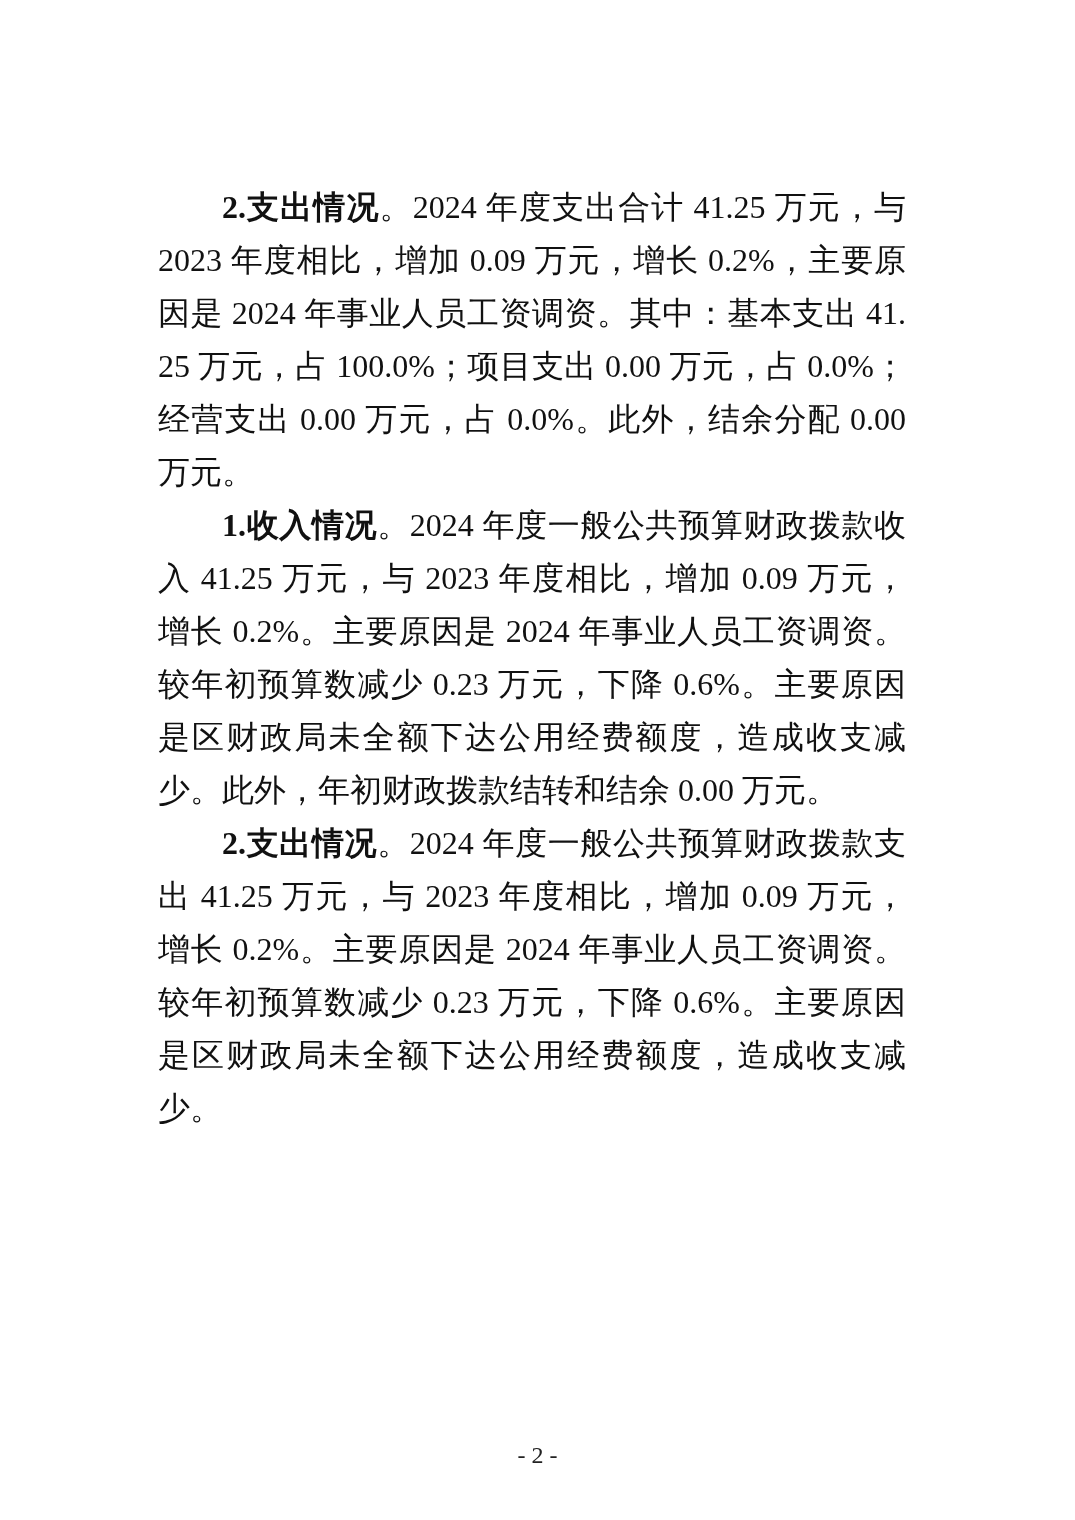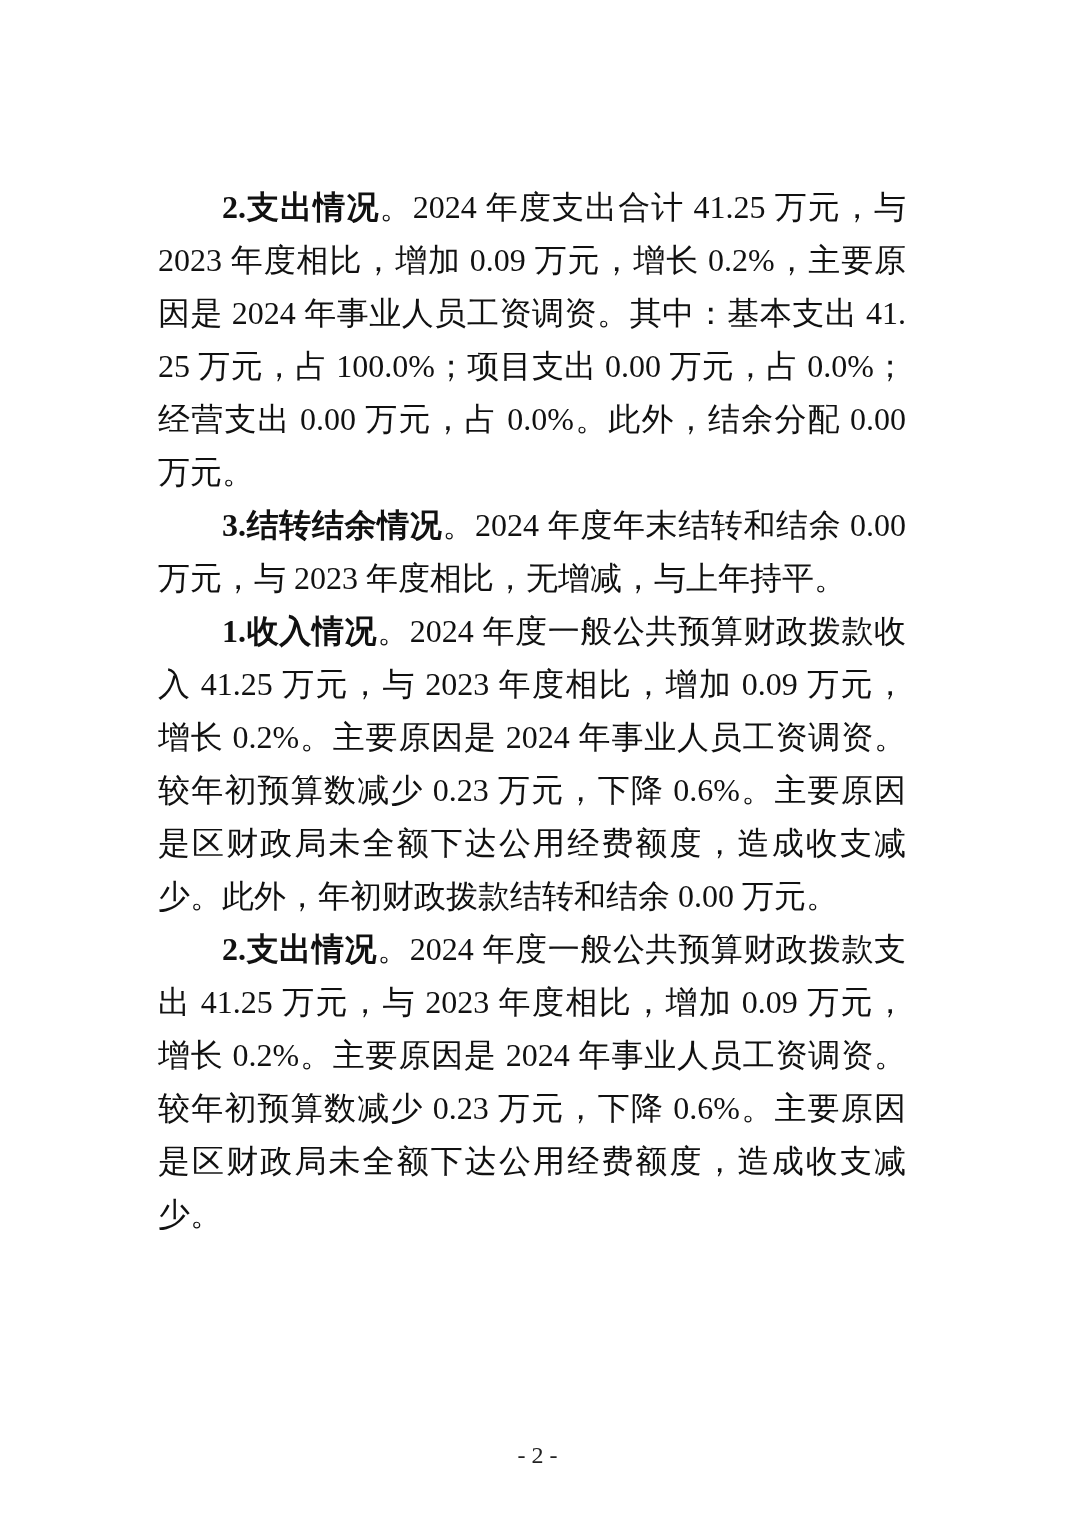--- a/index.html
+++ b/index.html
@@ -50,21 +50,20 @@
 </style>
 </head>
 <body>
 
 <div class="page">
 
   <div class="content">
 
     <p class="para"><span class="lead">2.支出情况</span><span>。2024 年度支出合计 41.25 万元，与 2023 年度相比，增加 0.09 万元，增长 0.2%，主要原因是 2024 年事业人员工资调资。其中：基本支出 41.25 万元，占 100.0%；项目支出 0.00 万元，占 0.0%；经营支出 0.00 万元，占 0.0%。此外，结余分配 0.00 万元。</span></p>
 
-    <p class="para"><span class="lead">3.结转结余情况</span><span>。2024 年度年末结转和结余 0.00 万元，与 2023 年度相比，无增减，与上年持平。</span></p>
 
 
 
 
     <p class="para"><span class="lead">1.收入情况</span><span>。2024 年度一般公共预算财政拨款收入 41.25 万元，与 2023 年度相比，增加 0.09 万元，增长 0.2%。主要原因是 2024 年事业人员工资调资。较年初预算数减少 0.23 万元，下降 0.6%。主要原因是区财政局未全额下达公用经费额度，造成收支减少。此外，年初财政拨款结转和结余 0.00 万元。</span></p>
 
     <p class="para"><span class="lead">2.支出情况</span><span>。2024 年度一般公共预算财政拨款支出 41.25 万元，与 2023 年度相比，增加 0.09 万元，增长 0.2%。主要原因是 2024 年事业人员工资调资。较年初预算数减少 0.23 万元，下降 0.6%。主要原因是区财政局未全额下达公用经费额度，造成收支减少。</span></p>
 
   </div>
 

